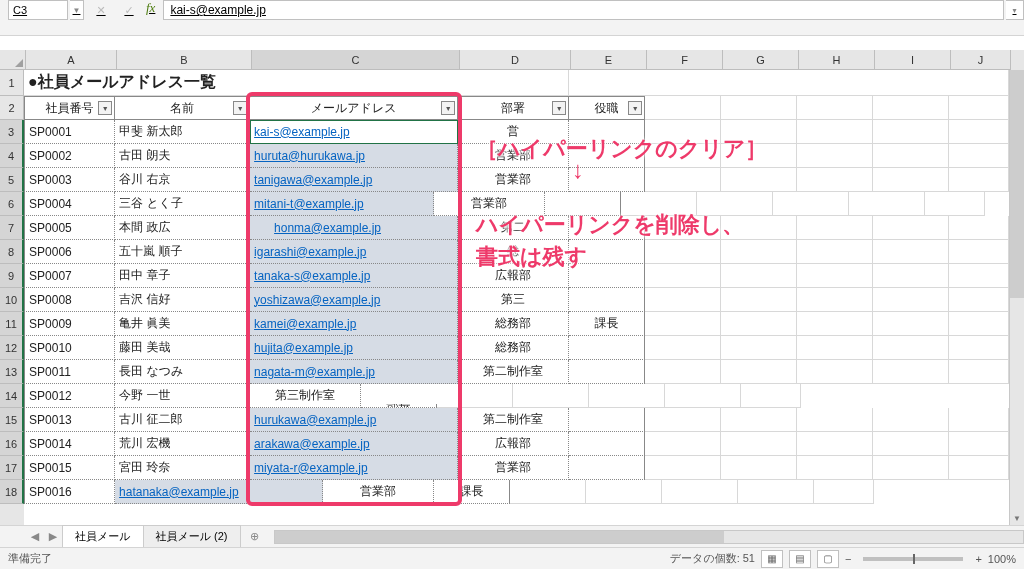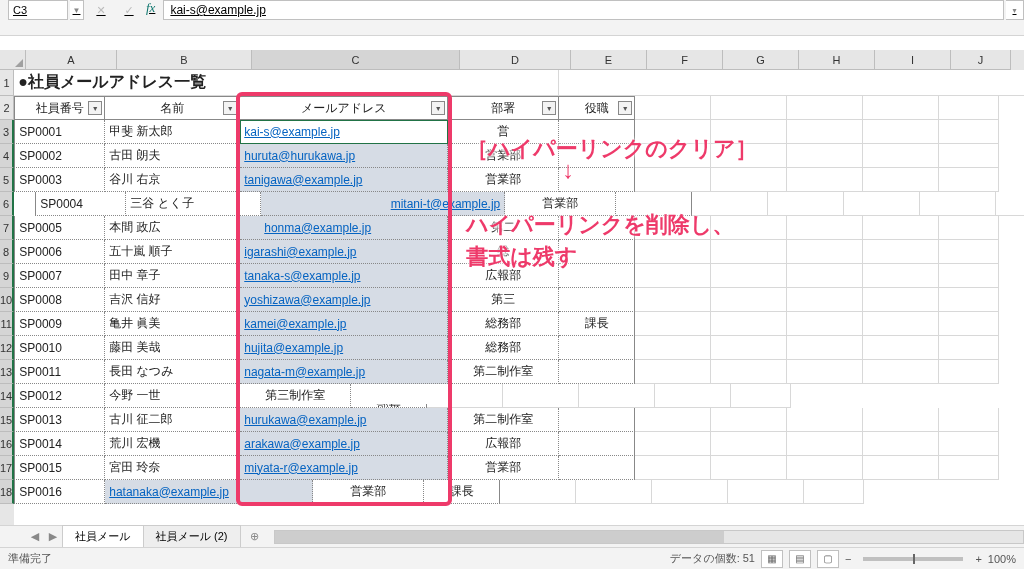--- a/index.html
+++ b/index.html
@@ -60,21 +60,21 @@
   font-size: 11px;
   display: flex;
   align-items: center;
   justify-content: center;
   margin-left: 4px;
 }
 .fx-btn.disabled { color: #bbb; }
 .fx-label {
   font-style: italic;
   font-family: "Times New Roman", serif;
-  color: #0f766e;
+  color: #4d7c0f;
   font-size: 13px;
   margin: 0 6px 0 4px;
 }
 .formula-input {
   flex: 1;
   height: 20px;
   border: 1px solid #c0c0c0;
   background: #fff;
   padding: 0 6px;
   font-size: 12px;
@@ -489,23 +489,23 @@
             </div>
             <div class="cell" style="width: 111px; justify-content: center; border-right: 1px dotted rgb(136, 136, 136); border-bottom: 1px dotted rgb(136, 136, 136);">営業部</div>
             <div class="cell" style="width: 76px; justify-content: center; border-right: 1px solid rgb(136, 136, 136); border-bottom: 1px dotted rgb(136, 136, 136);"></div>
             <div class="cell" style="width: 76px;"></div>
             <div class="cell" style="width: 76px;"></div>
             <div class="cell" style="width: 76px;"></div>
             <div class="cell" style="width: 76px;"></div>
             <div class="cell" style="width: 60px;"></div>
           </div>
           <div class="row">
-            <div class="cell" style="width: 91px; border-right: 1px dotted rgb(136, 136, 136); border-bottom: 1px dotted rgb(136, 136, 136); border-left: 1px solid rgb(136, 136, 136); margin-left: 21px;">SP0004</div>
+            <div class="cell" style="width: 91px; border-right: 1px dotted rgb(136, 136, 136); border-bottom: 1px dotted rgb(136, 136, 136); border-left: 1px solid rgb(136, 136, 136);">SP0004</div>
             <div class="cell" style="width: 135px; border-right: 1px dotted rgb(136, 136, 136); border-bottom: 1px dotted rgb(136, 136, 136);">三谷 とく子</div>
-            <div class="cell sel-col" style="width: 244px; border-right: 1px dotted rgb(136, 136, 136); border-bottom: 1px dotted rgb(136, 136, 136); justify-content: flex-end;">
+            <div class="cell sel-col" style="width: 184px; border-right: 1px dotted rgb(136, 136, 136); border-bottom: 1px dotted rgb(136, 136, 136);">
               <span class="link">mitani-t@example.jp</span>
             </div>
             <div class="cell" style="width: 111px; justify-content: center; border-right: 1px dotted rgb(136, 136, 136); border-bottom: 1px dotted rgb(136, 136, 136);">営業部</div>
             <div class="cell" style="width: 76px; justify-content: center; border-right: 1px solid rgb(136, 136, 136); border-bottom: 1px dotted rgb(136, 136, 136);"></div>
             <div class="cell" style="width: 76px;"></div>
             <div class="cell" style="width: 76px;"></div>
             <div class="cell" style="width: 76px;"></div>
             <div class="cell" style="width: 76px;"></div>
             <div class="cell" style="width: 60px;"></div>
           </div>

